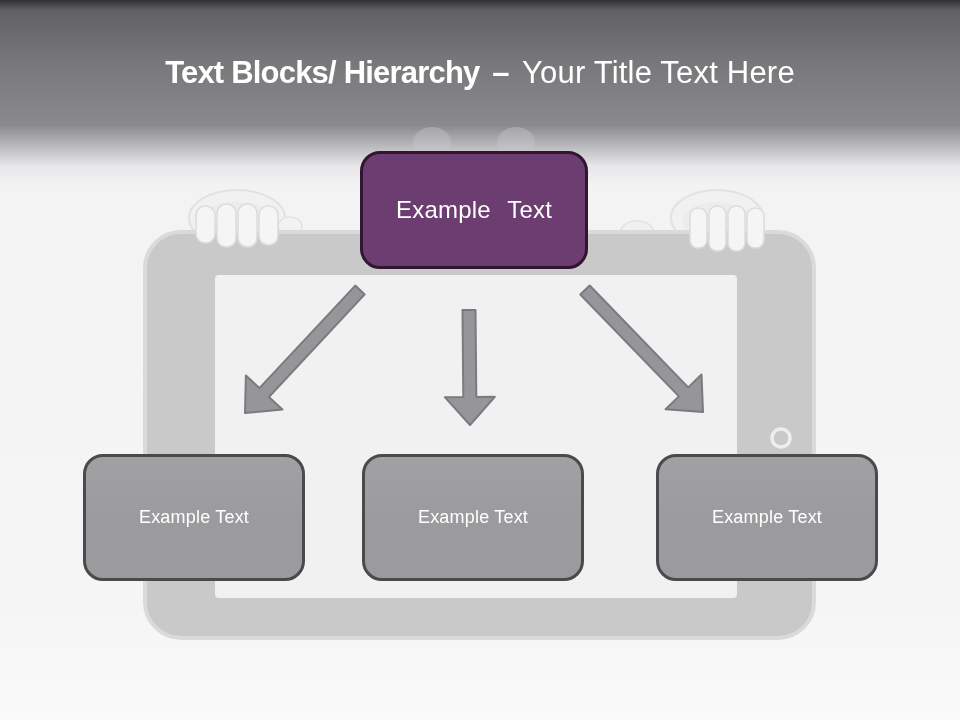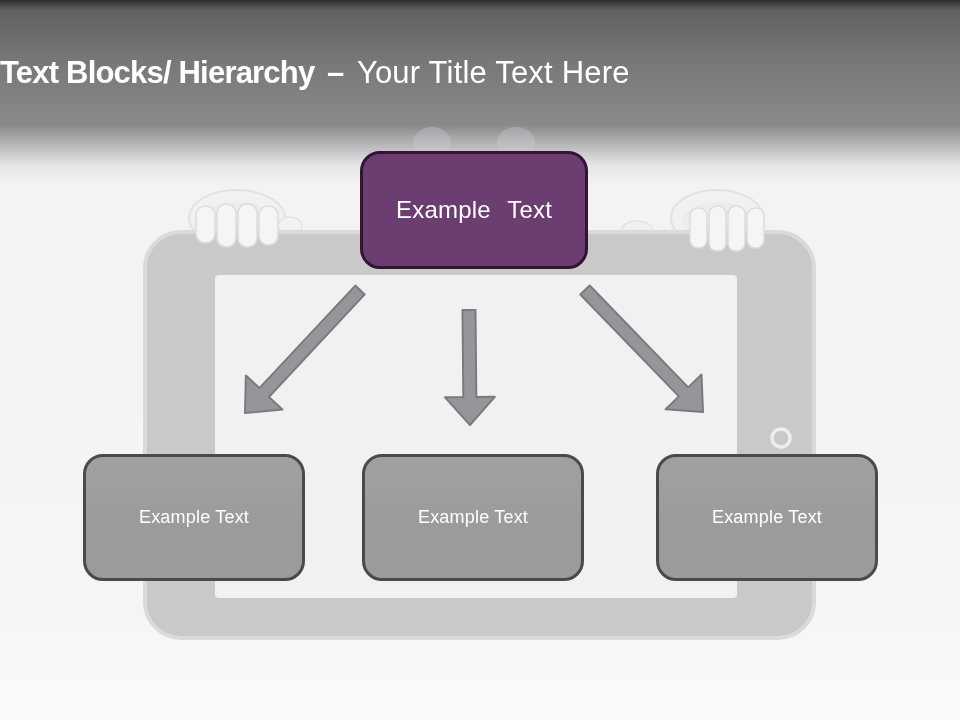--- a/index.html
+++ b/index.html
@@ -21,21 +21,21 @@
       #f5f5f6 600px,
       #fafafa 720px);
   }
 
   
   .title-wrap {
     position: absolute;
     top: 54px;
     left: 0;
     width: 100%;
-    text-align: left;
+    text-align: center;
     color: var(--title-text, #fff);
     font-size: 31px;
     line-height: 38px;
     white-space: nowrap;
   }
   .title-bold {
     font-weight: 700;
     letter-spacing: -0.8px;
   }
   .title-sep {

